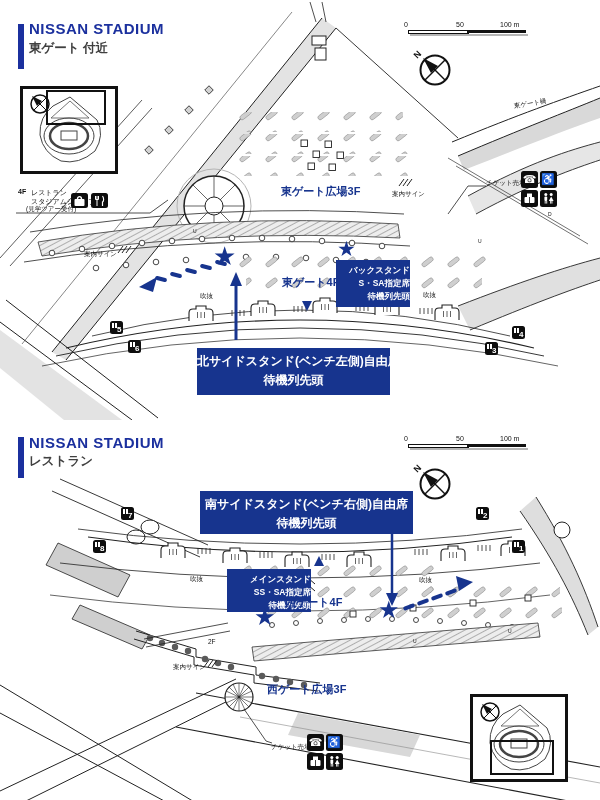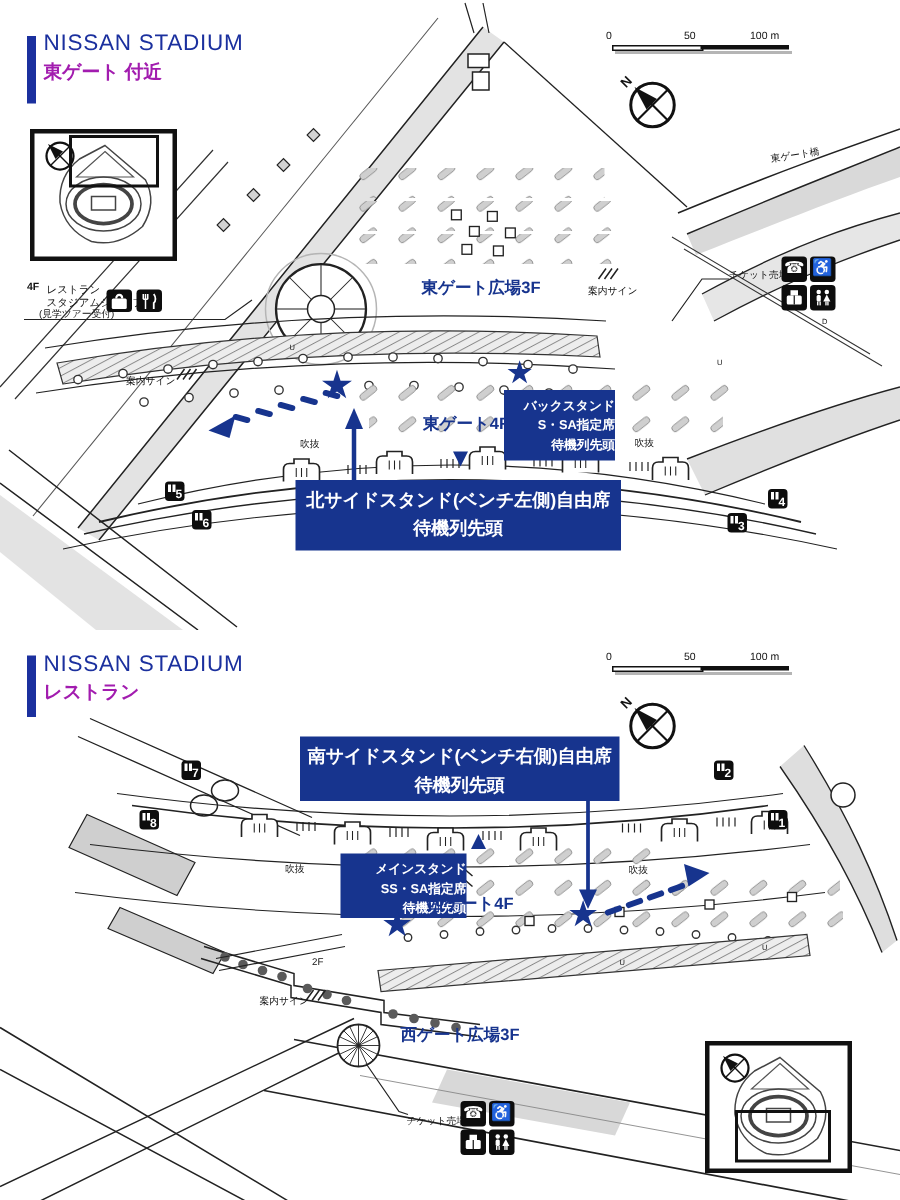--- a/index.html
+++ b/index.html
@@ -1,21 +1,21 @@
 <!DOCTYPE html>
 <html><head>
 <meta charset="utf-8">
 <style>
   html,body{margin:0;padding:0;background:#fff;font-family:"Liberation Sans",sans-serif;}
   #canvas{position:relative;width:600px;height:800px;background:#fff;overflow:hidden;}
   .abs{position:absolute;}
   .panel{position:absolute;left:0;width:600px;height:420px;}
   .tbar{width:6px;background:#1B309E;}
-  .title{color:#1B309E;font-weight:normal;font-size:15px;letter-spacing:.5px;white-space:nowrap;}
-  .subtitle{color:#a21caf;font-weight:bold;font-size:12.5px;white-space:nowrap;}
+  .title{color:#1B309E;font-weight:bold;font-size:15px;letter-spacing:.5px;white-space:nowrap;}
+  .subtitle{color:#404040;font-weight:bold;font-size:12.5px;white-space:nowrap;}
   .bluelab{color:#17348E;font-weight:bold;font-size:11px;white-space:nowrap;}
   .t65{font-size:6.5px;color:#111;white-space:nowrap;}
   .t7{font-size:7px;color:#111;white-space:nowrap;}
   .t7b{font-size:7px;font-weight:bold;color:#111;white-space:nowrap;}
   .callout{background:#17348E;color:#fff;font-weight:bold;box-sizing:border-box;}
   .callout.small{font-size:8.5px;line-height:1.5;padding:4px 0 0 6px;text-align:right;}
   .callout.big{font-size:12px;line-height:1.55;text-align:center;padding-top:4px;white-space:nowrap;}
   .star{color:#17348E;line-height:1;}
   .badge{width:13px;height:13px;background:#0d0d0d;border-radius:2.5px;}
   .badge .bico{position:absolute;left:2px;top:2px;width:2px;height:5px;background:#fff;box-shadow:3px 0 0 #fff;}
@@ -286,21 +286,21 @@
 </div>
 
 <div class="abs star" style="left:337px;top:238px;font-size:21px">★</div>
 <div class="abs star" style="left:213px;top:243px;font-size:26px">★</div>
 
 <div class="abs callout small" style="left:336px;top:260px;width:74px;height:47px">
  <div>バックスタンド</div>
  <div>S・SA指定席</div>
  <div>待機列先頭</div>
 </div>
-<div class="abs callout big" style="left:197px;top:320px;width:217px;height:47px">
+<div class="abs callout big" style="left:197px;top:348px;width:193px;height:47px">
  <div>北サイドスタンド(ベンチ左側)自由席</div>
  <div>待機列先頭</div>
 </div>
 
 <div class="abs badge" style="left:110px;top:321px">
         <span class="bico"></span>
         <span class="bnum">5</span>
       </div>
 <div class="abs badge" style="left:128px;top:340px">
         <span class="bico"></span>

